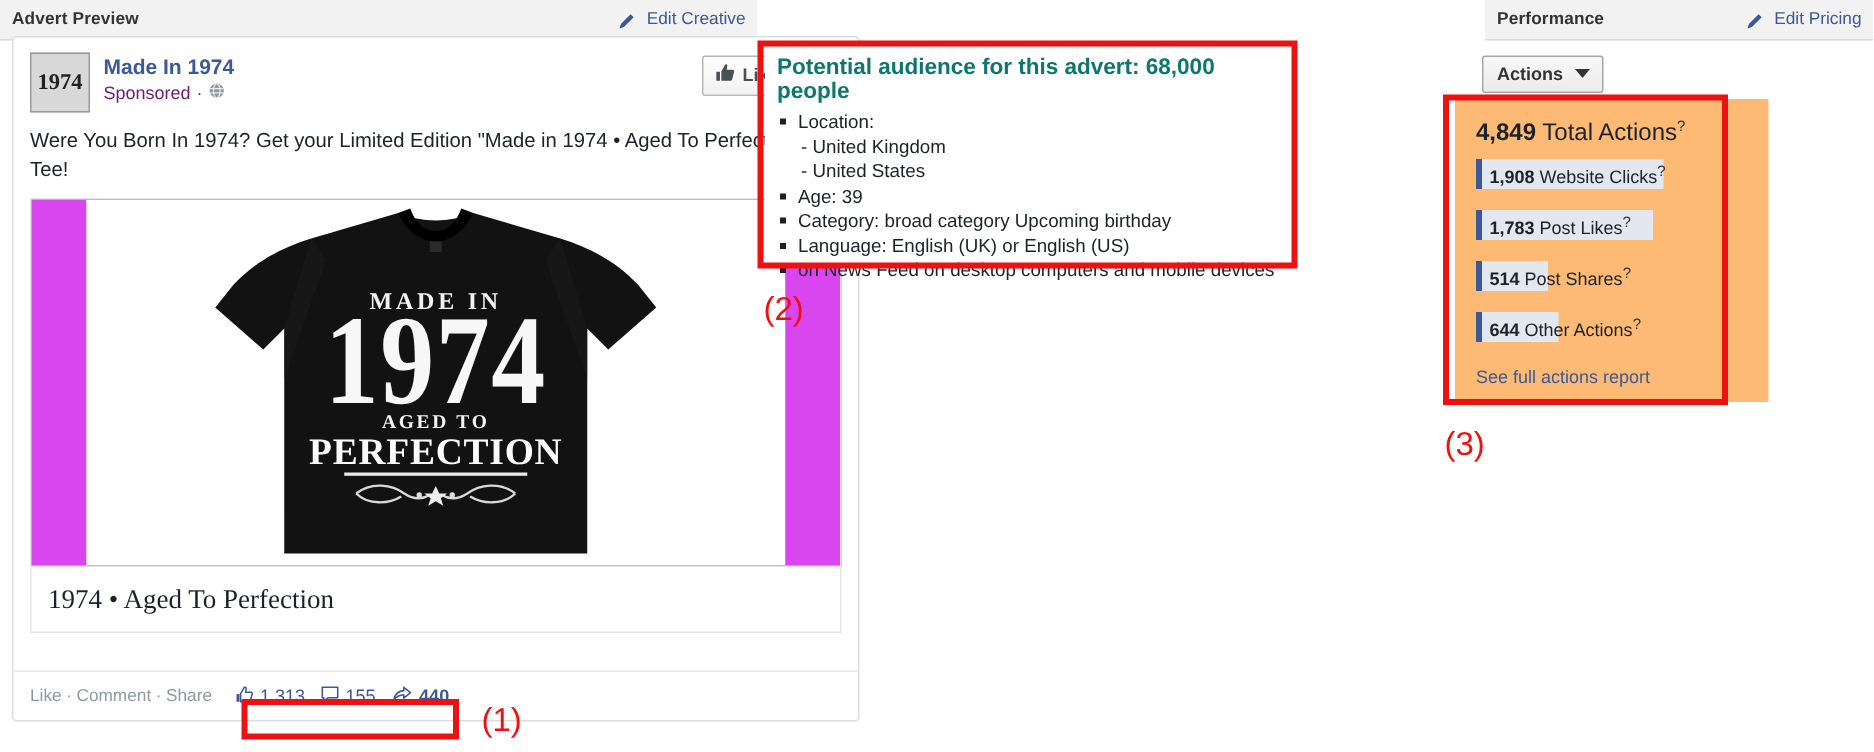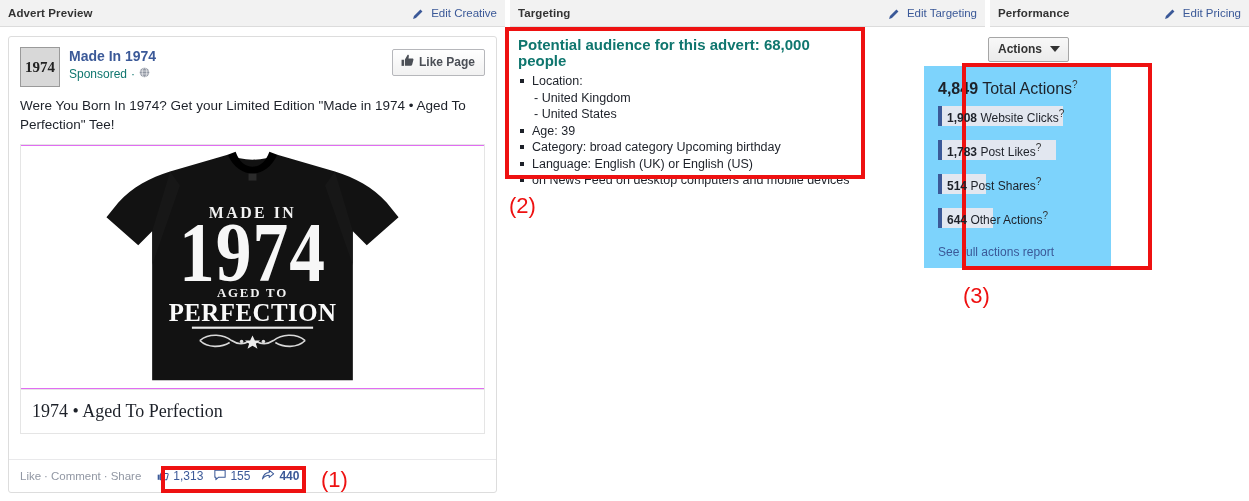--- a/index.html
+++ b/index.html
@@ -53,22 +53,22 @@
   }
 
   #hdr-preview  { left: 0px;   width: 505px; }
   #hdr-target   { left: 510px; width: 475px; }
   #hdr-perf     { left: 990px; width: 259px; }
 
   
   #ad-card {
     position: absolute;
     left: 8px;
-    top: 36px;
-    width: 489px;
+    top: 24px;
+    width: 565px;
     height: 457px;
     background: #ffffff;
     border: 1px solid #dddddd;
     border-radius: 3px;
     box-sizing: border-box;
   }
   #ad-top {
     display: flex;
     align-items: flex-start;
     padding: 10px 11px 0 11px;
@@ -94,21 +94,21 @@
   }
   #page-name {
     font-size: 14px;
     font-weight: bold;
     color: #3b5998;
     line-height: 17px;
     cursor: pointer;
   }
   #page-sub {
     font-size: 12px;
-    color: #0f766e;
+    color: #701a75;
     line-height: 16px;
     margin-top: 1px;
     display: flex;
     align-items: center;
     gap: 4px;
   }
   #like-page-btn {
     margin-left: auto;
     margin-top: 2px;
     background: linear-gradient(to bottom, #ffffff, #f1f1f1);
@@ -255,25 +255,25 @@
   }
   .caret-down {
     width: 0; height: 0;
     border-left: 5px solid transparent;
     border-right: 5px solid transparent;
     border-top: 6px solid #333;
   }
 
   #perf-box {
     position: absolute;
-    left: 924px;
+    left: 970px;
     top: 66px;
-    width: 187px;
+    width: 209px;
     height: 202px;
-    background: #7dd3fc;
+    background: #fdba74;
     box-sizing: border-box;
     padding: 9px 10px 0 14px;
   }
   #total-actions-row {
     font-size: 16px;
     color: #1d2129;
     line-height: 20px;
     margin-bottom: 7px;
     white-space: nowrap;
   }
@@ -353,31 +353,20 @@
     <span class="ch-edit">
       <span class="pencil-icon">
         <svg viewBox="0 0 12 12" width="11" height="11">
             <path d="M9.2 0.6 L11.4 2.8 L4.3 9.9 L1.2 10.9 L2.1 7.7 Z" fill="#3b5998"></path>
           </svg>
       </span>
       <span>Edit Creative</span>
     </span>
   </div>
 
-  <div class="col-header" id="hdr-target">
-    <span class="ch-title">Targeting</span>
-    <span class="ch-edit">
-      <span class="pencil-icon">
-        <svg viewBox="0 0 12 12" width="11" height="11">
-            <path d="M9.2 0.6 L11.4 2.8 L4.3 9.9 L1.2 10.9 L2.1 7.7 Z" fill="#3b5998"></path>
-          </svg>
-      </span>
-      <span>Edit Targeting</span>
-    </span>
-  </div>
 
   <div class="col-header" id="hdr-perf">
     <span class="ch-title">Performance</span>
     <span class="ch-edit">
       <span class="pencil-icon">
         <svg viewBox="0 0 12 12" width="11" height="11">
             <path d="M9.2 0.6 L11.4 2.8 L4.3 9.9 L1.2 10.9 L2.1 7.7 Z" fill="#3b5998"></path>
           </svg>
       </span>
       <span>Edit Pricing</span>

